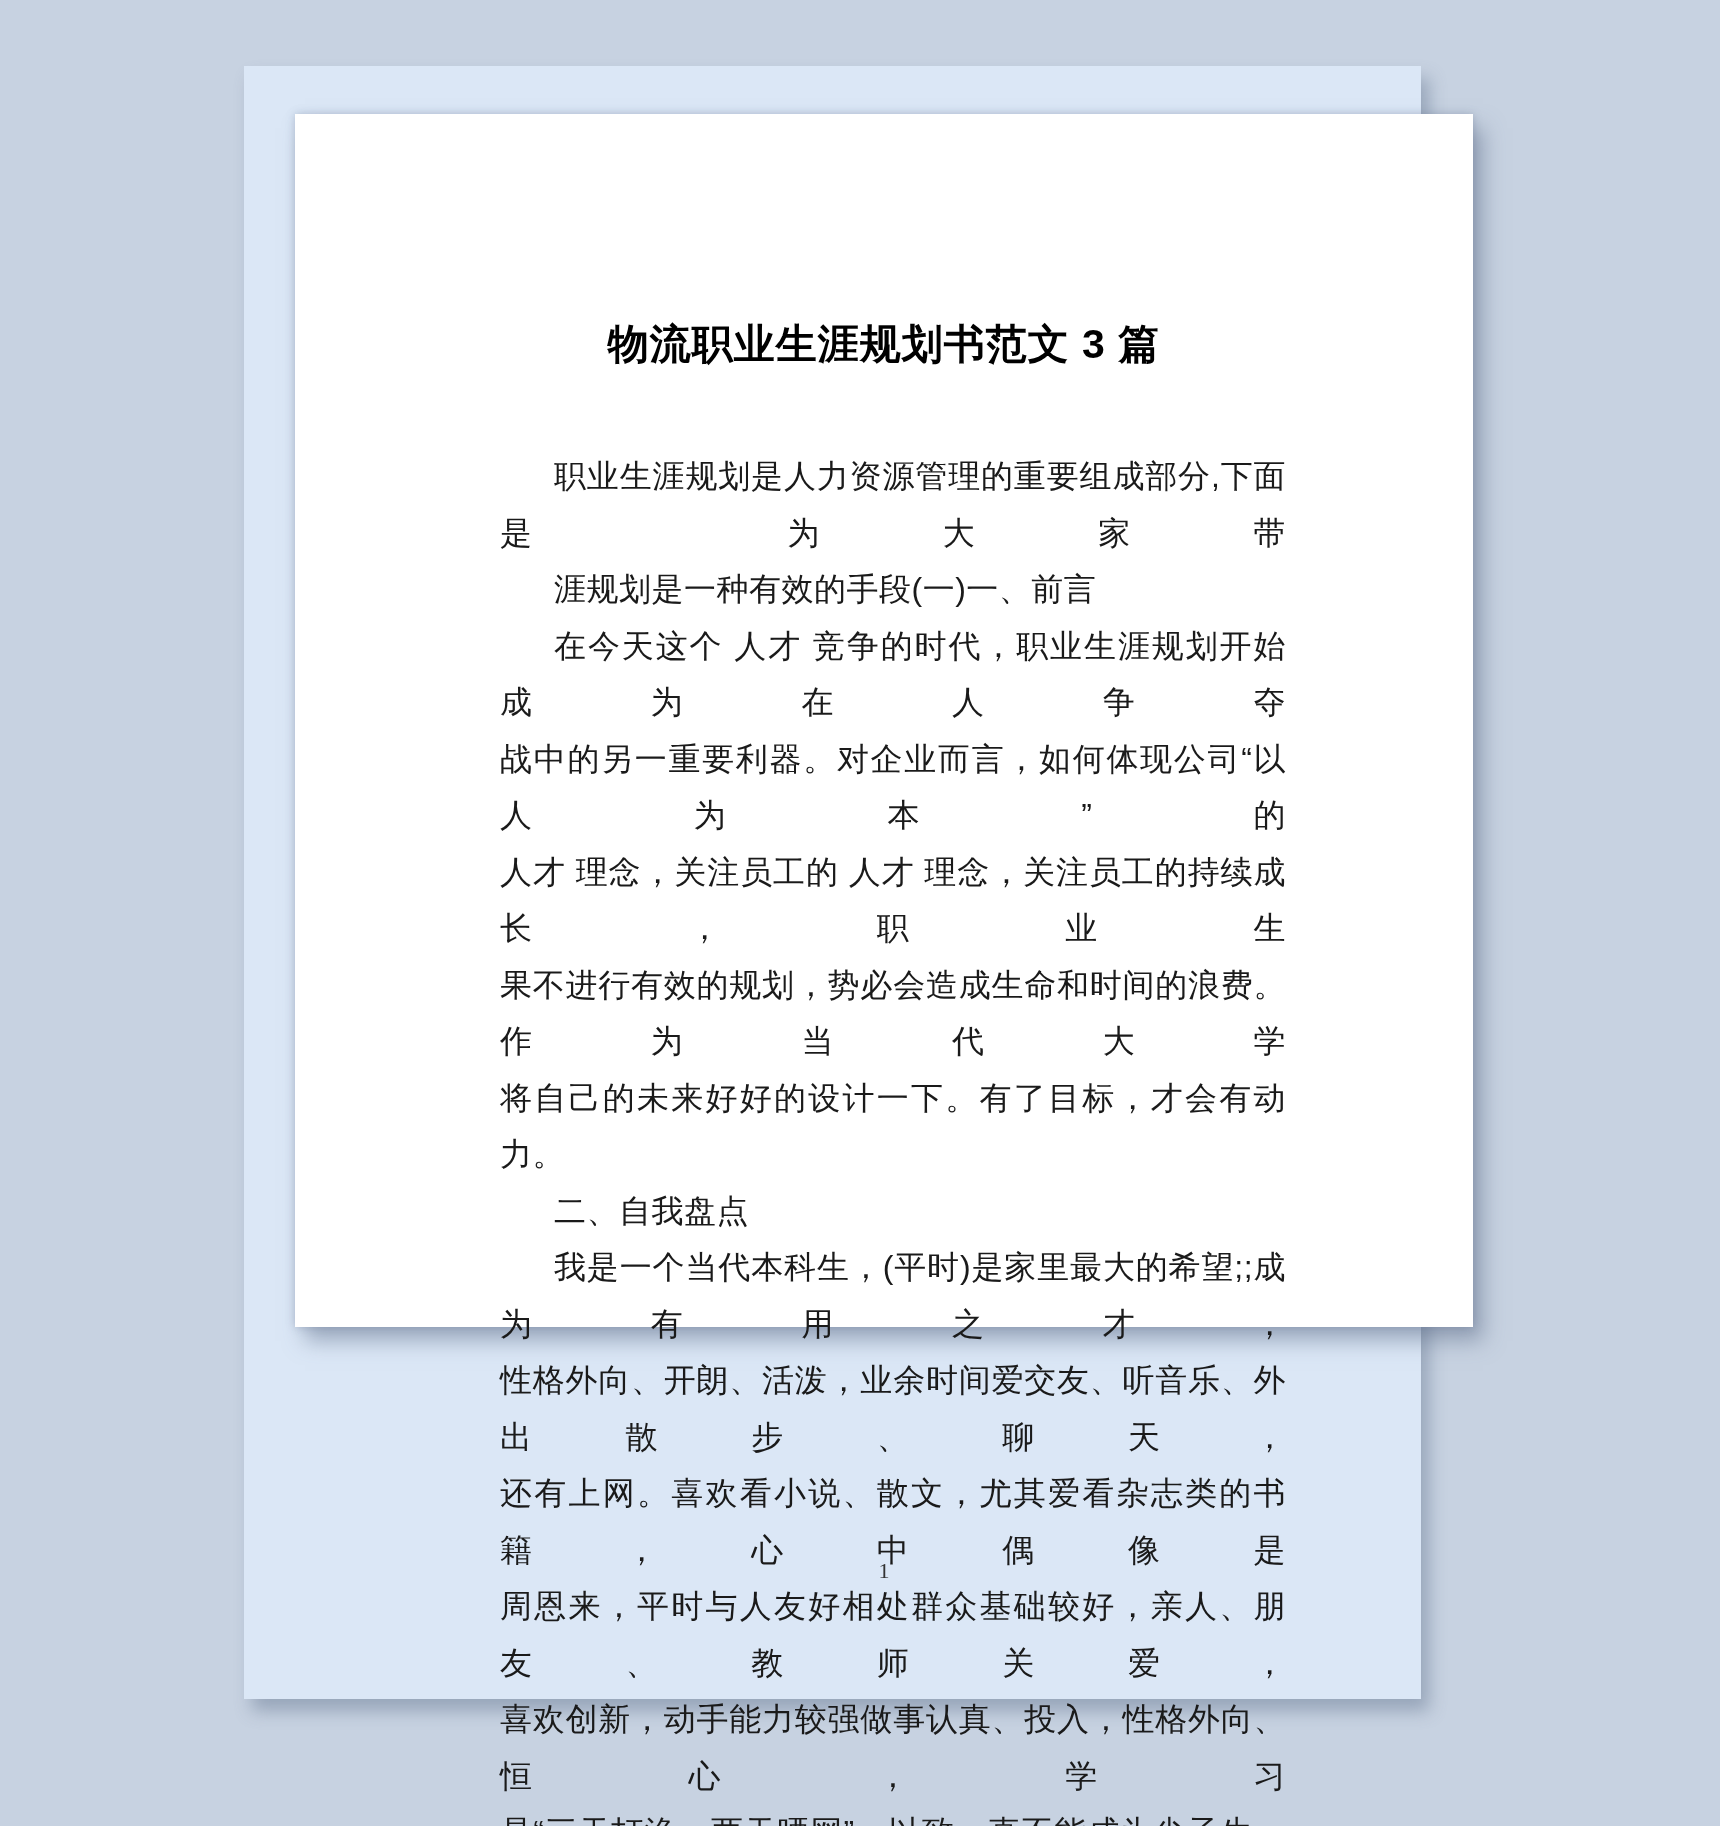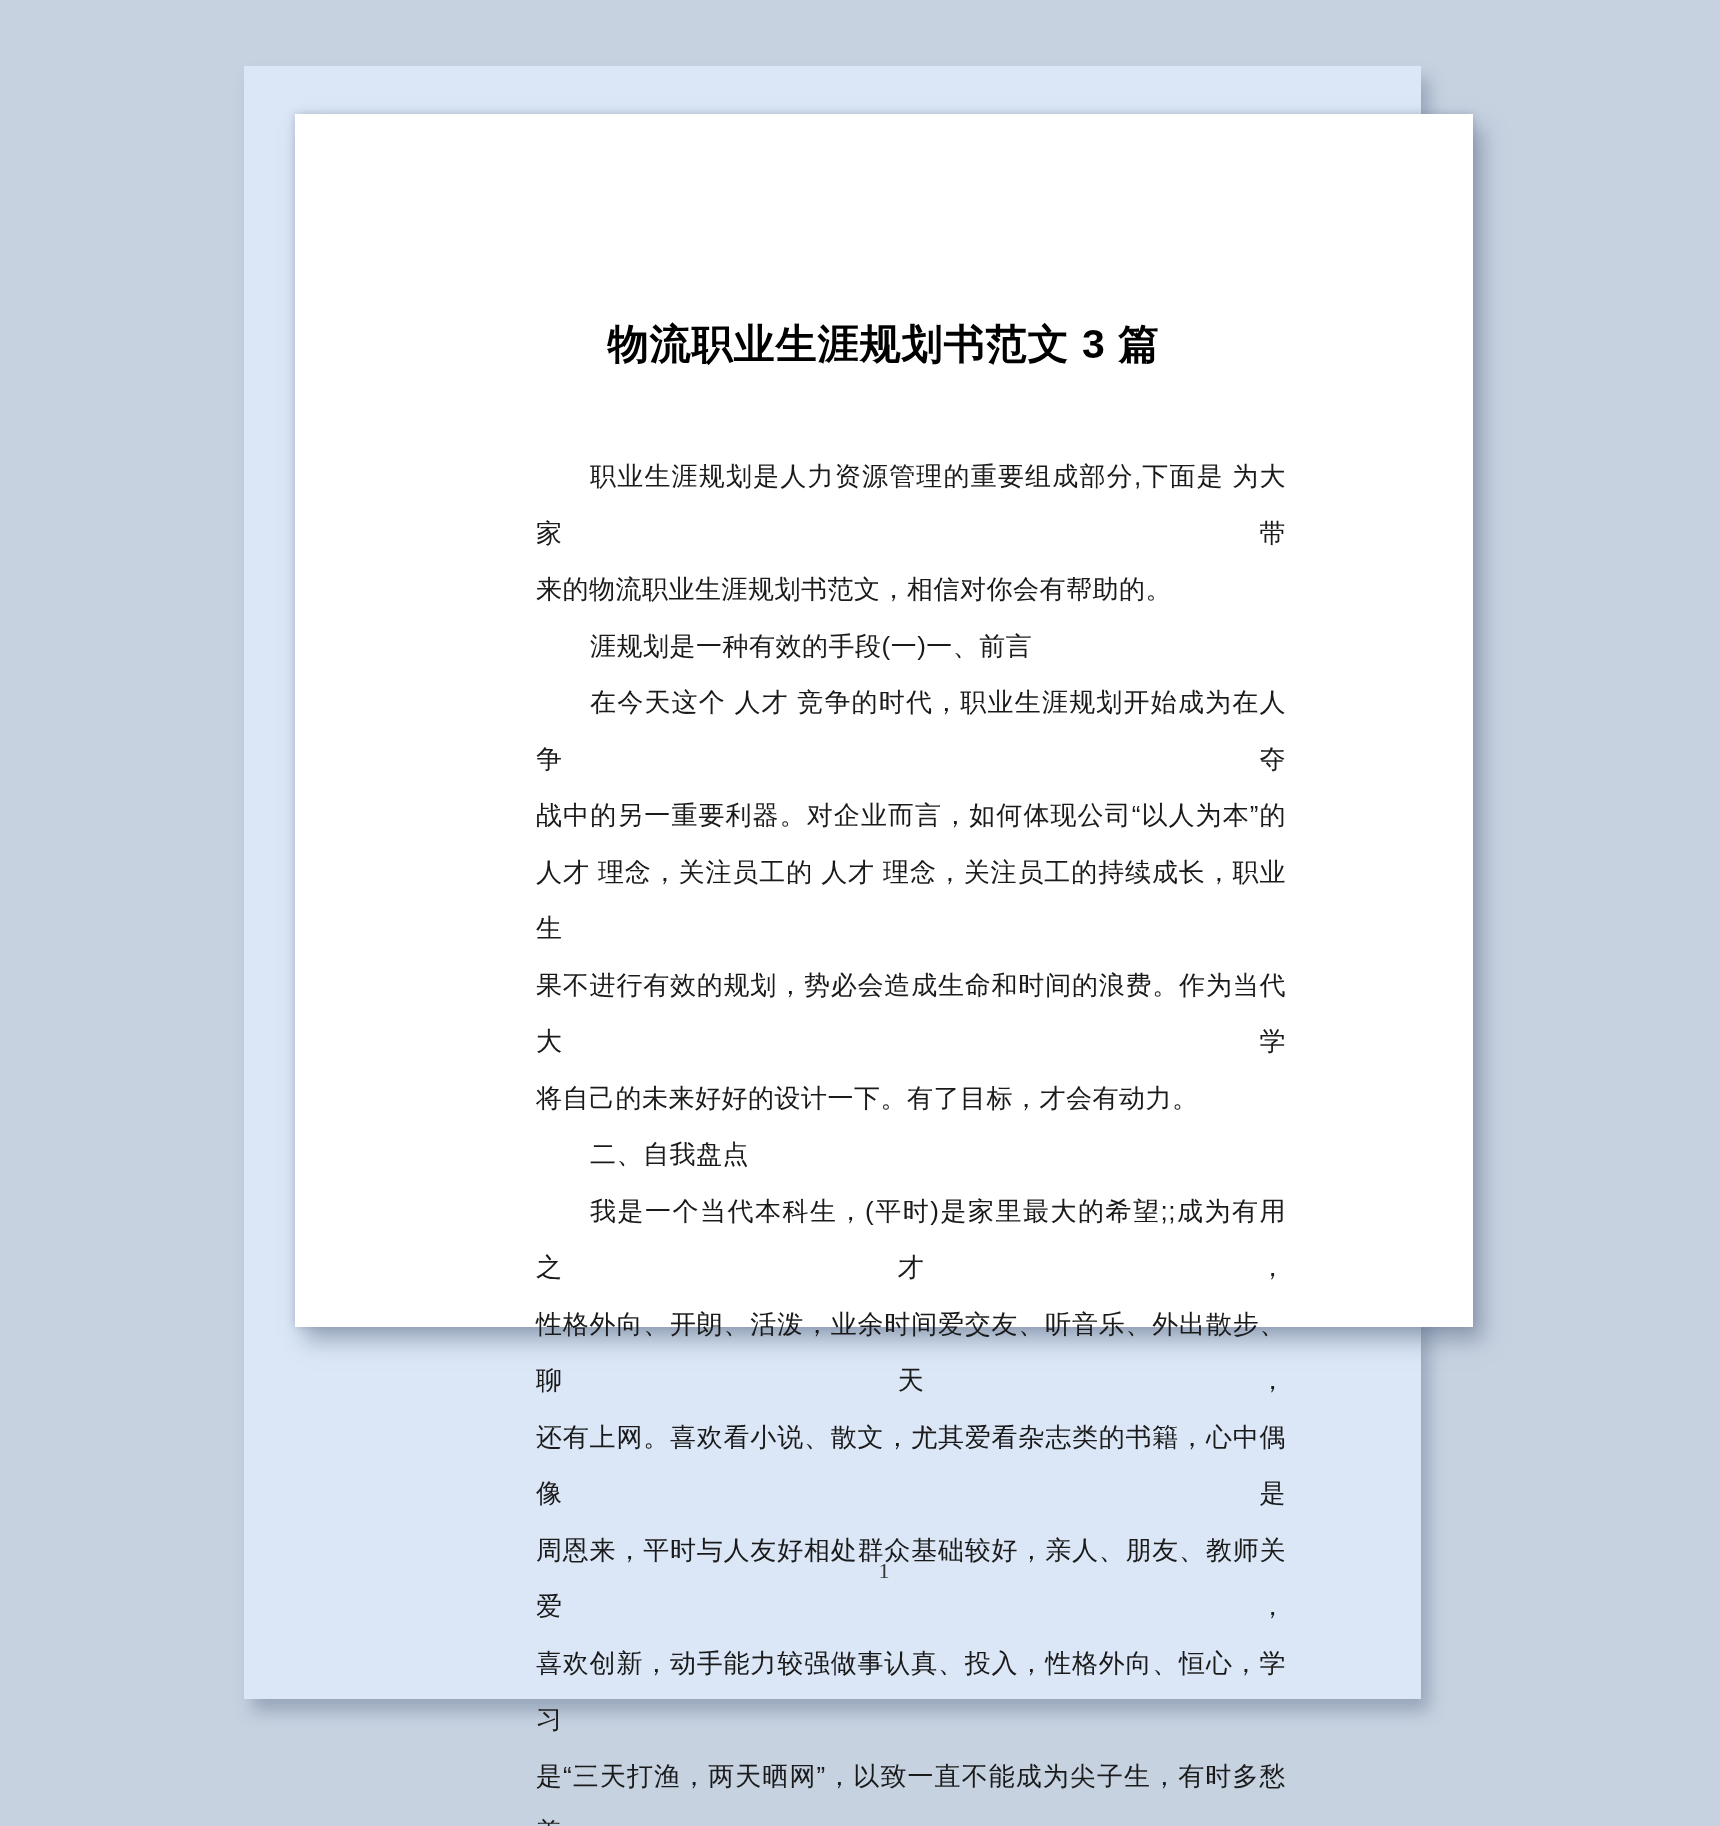--- a/index.html
+++ b/index.html
@@ -36,27 +36,26 @@
     font-weight: bold;
     letter-spacing: 1px;
     color: #000;
   }
   .body-text {
     position: absolute;
     top: 334px; left: 205px;
     width: 786px;
   }
   .line {
-    font-size: 26px;
+    font-size: 32px;
     line-height: 56.5px;
     letter-spacing: 0.5px;
     text-align: justify;
     text-align-last: justify;
     white-space: normal;
-    margin-left: 36px;
   }
   .line.end { text-align-last: left; }
   .line.ind { text-indent: 54px; }
   .pagenum {
     position: absolute;
     top: 1444px; left: 0;
     width: 100%;
     text-align: center;
     font-size: 22px;
     font-family: "Liberation Serif", serif;
@@ -66,21 +65,20 @@
 </head>
 <body>
 
 <div class="desk">
   <div class="page-behind"></div>
   <div class="page">
     <h1 class="title">物流职业生涯规划书范文 3 篇</h1>
     <div class="body-text">
 
     <div class="line ind">职业生涯规划是人力资源管理的重要组成部分,下面是 为大家带</div>
-        <div class="line end">来的物流职业生涯规划书范文，相信对你会有帮助的。</div>
         <div class="line ind end">涯规划是一种有效的手段(一)一、前言</div>
         <div class="line ind">在今天这个 人才 竞争的时代，职业生涯规划开始成为在人争夺</div>
         <div class="line">战中的另一重要利器。对企业而言，如何体现公司“以人为本”的</div>
         <div class="line">人才 理念，关注员工的 人才 理念，关注员工的持续成长，职业生</div>
         <div class="line">果不进行有效的规划，势必会造成生命和时间的浪费。作为当代大学</div>
         <div class="line end">将自己的未来好好的设计一下。有了目标，才会有动力。</div>
         <div class="line ind end">二、自我盘点</div>
         <div class="line ind">我是一个当代本科生，(平时)是家里最大的希望;;成为有用之才，</div>
         <div class="line">性格外向、开朗、活泼，业余时间爱交友、听音乐、外出散步、聊天，</div>
         <div class="line">还有上网。喜欢看小说、散文，尤其爱看杂志类的书籍，心中偶像是</div>

